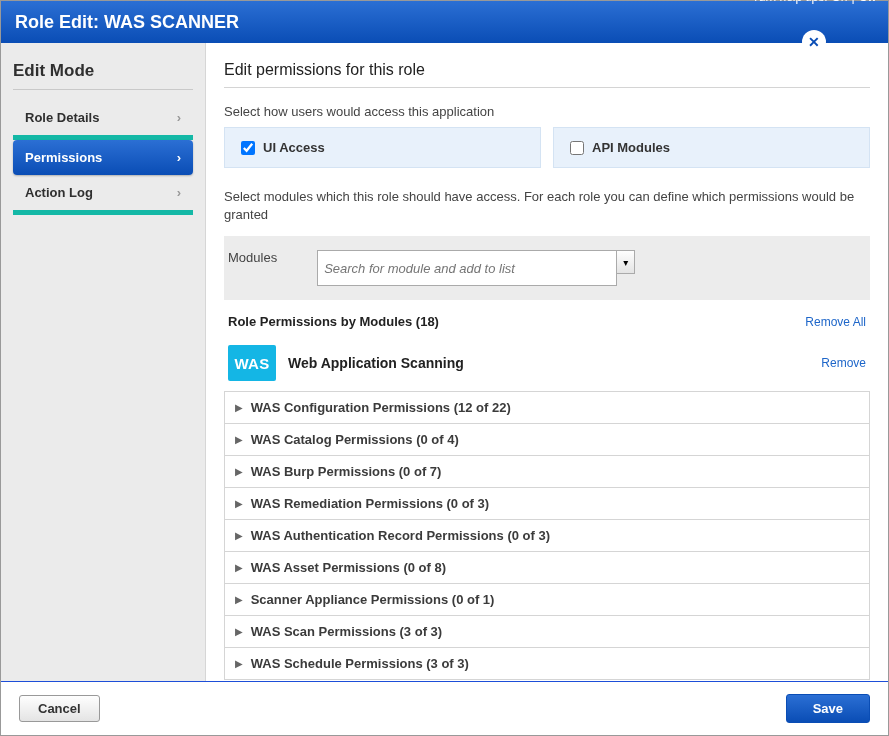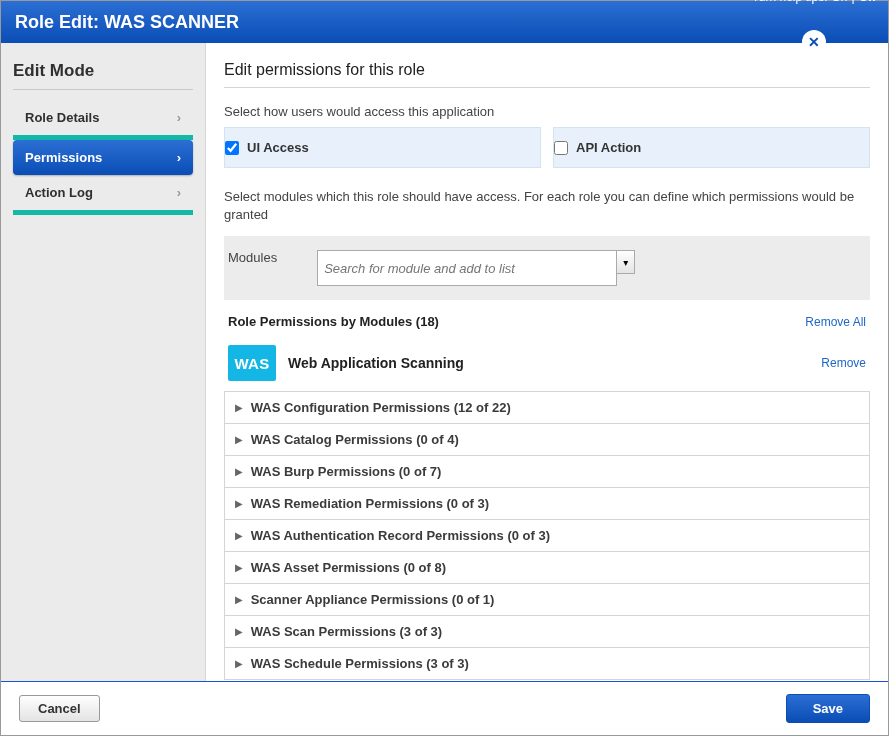--- a/index.html
+++ b/index.html
@@ -49,21 +49,21 @@
 .nav-item.active .chev { color: #fff; }
 
 .main { flex: 1; padding: 18px 18px 0 18px; overflow-y: auto; }
 .main h2 { font-size: 16px; font-weight: normal; color: #222; margin-bottom: 8px; }
 .hr { border: none; border-top: 1px solid #d4d4d4; margin: 6px 0 16px 0; }
 
 .access-label { font-size: 13px; color: #444; margin-bottom: 8px; }
 .access-boxes { display: flex; gap: 12px; margin-bottom: 20px; }
 .access-box {
   flex: 1; background: #e8f1fb; border: 1px solid #d4e3f3;
-  padding: 12px 0; display: flex; align-items: center; gap: 8px;
+  padding: 12px 16px; display: flex; align-items: center; gap: 8px;
   font-size: 13px; font-weight: bold; color: #333;
 }
 .access-box input { width: 14px; height: 14px; }
 
 .module-help { font-size: 13px; color: #444; margin-bottom: 12px; line-height: 1.4; }
 .module-search {
   background: #ececec; padding: 14px 4px;
   display: flex; gap: 40px;
 }
 .module-search label { font-size: 13px; color: #444; }
@@ -155,21 +155,21 @@
       <hr class="hr">
 
       <div class="access-label">Select how users would access this application</div>
       <div class="access-boxes">
         <label class="access-box">
           <input type="checkbox" checked="" style="">
           <span>UI Access</span>
         </label>
         <label class="access-box">
           <input type="checkbox" style="">
-          <span>API Action</span>
+          <span>API Modules</span>
         </label>
       </div>
 
       <div class="module-help">Select modules which this role should have access. For each role you can define which permissions would be granted</div>
 
       <div class="module-search">
         <label>Modules</label>
         <div class="combo">
           <input type="text" placeholder="Search for module and add to list" style="">
           <button><span>▾</span></button>

